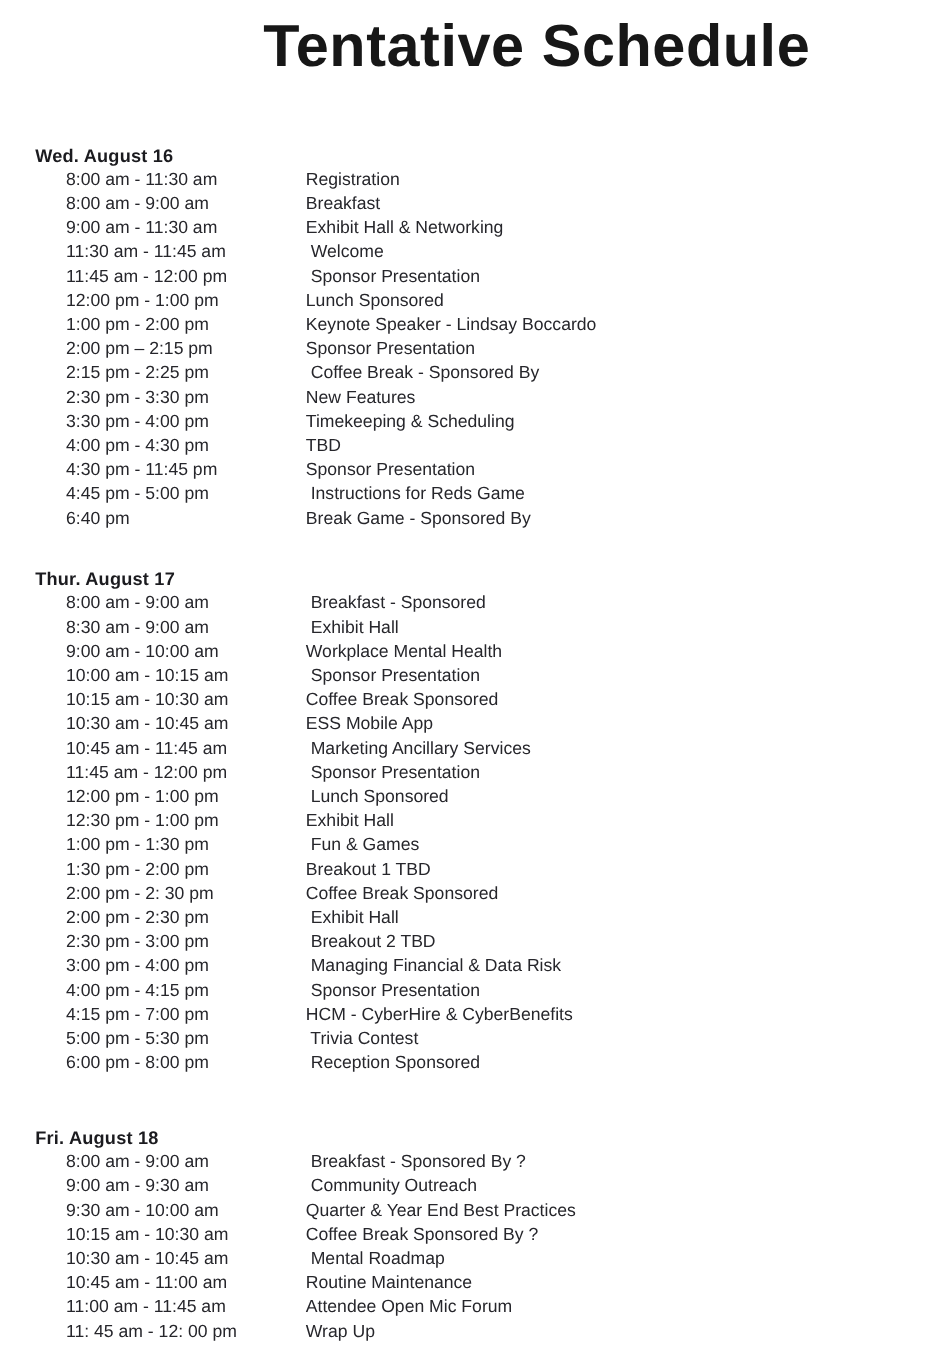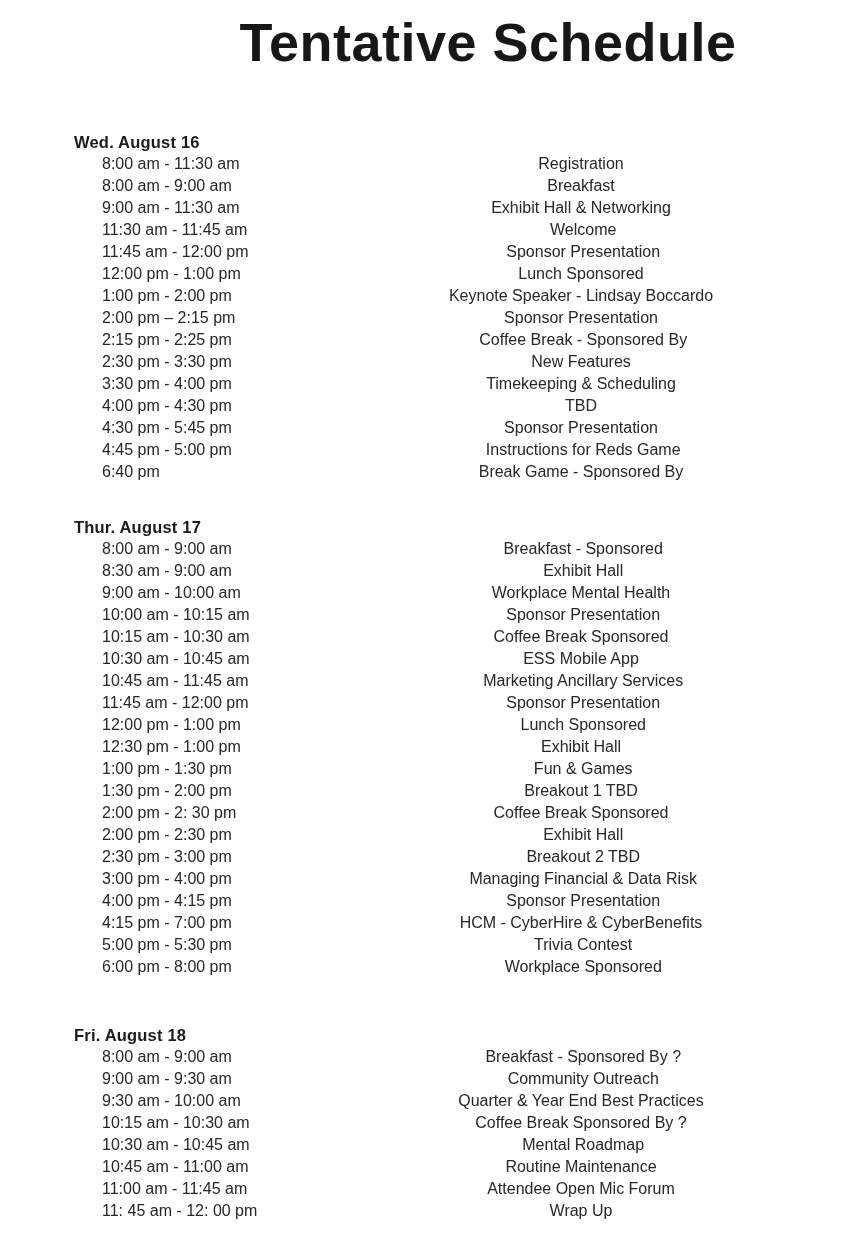--- a/index.html
+++ b/index.html
@@ -17,21 +17,21 @@
   .page-title {
     margin: 14px 0 0 134px;      
     font-size: 54px;
     line-height: 56px;
     font-weight: 700;
     letter-spacing: 0.5px;
     text-align: center;
     color: #171717;
   }
   .schedule {
-    padding-left: 74px;
+    padding-left: 32px;
   }
   .day { margin: 0; }
   .day-wed { margin-top: 61px; }
   .day-thu { margin-top: 33px; }
   .day-fri { margin-top: 46px; }
   .day-label {
     margin: 0;
     font-size: 16.5px;
     font-weight: 700;
     line-height: 22px;
@@ -48,21 +48,20 @@
   }
   .time {
     flex: none;
     margin-left: 28px;
     width: 218px;
     white-space: pre;
   }
   .event {
     flex: 1;
     white-space: pre;
-    text-align: center;
   }
 </style>
 </head>
 <body>
 
 <header>
   <h1 class="page-title">Tentative Schedule</h1>
 </header>
 
 <main class="schedule" id="schedule-root">
@@ -123,21 +122,21 @@
     <span class="time">3:30 pm - 4:00 pm</span>
     <span class="event">Timekeeping &amp; Scheduling</span>
   </div>
 
   <div class="row">
     <span class="time">4:00 pm - 4:30 pm</span>
     <span class="event">TBD</span>
   </div>
 
   <div class="row">
-    <span class="time">4:30 pm - 5:45 pm</span>
+    <span class="time">4:30 pm - 11:45 pm</span>
     <span class="event">Sponsor Presentation</span>
   </div>
 
   <div class="row">
     <span class="time">4:45 pm - 5:00 pm</span>
     <span class="event"> Instructions for Reds Game</span>
   </div>
 
   <div class="row">
     <span class="time">6:40 pm</span>
@@ -239,21 +238,21 @@
     <span class="event">HCM - CyberHire &amp; CyberBenefits</span>
   </div>
 
   <div class="row">
     <span class="time">5:00 pm - 5:30 pm</span>
     <span class="event"> Trivia Contest</span>
   </div>
 
   <div class="row">
     <span class="time">6:00 pm - 8:00 pm</span>
-    <span class="event"> Workplace Sponsored</span>
+    <span class="event"> Reception Sponsored</span>
   </div>
 </div>
   </section>
 
   <section class="day day-fri">
     <h2 class="day-label">Fri. August 18</h2>
     <div class="events">
   <div class="row">
     <span class="time">8:00 am - 9:00 am</span>
     <span class="event"> Breakfast - Sponsored By ?</span>

